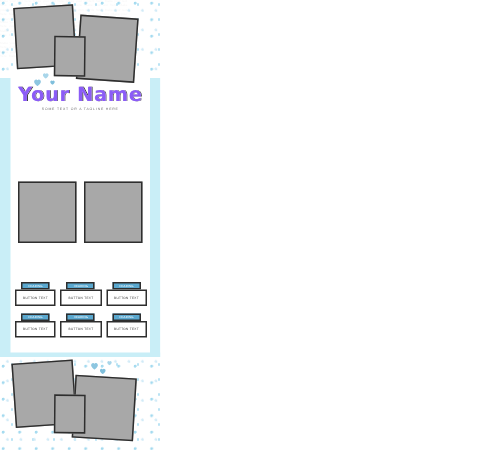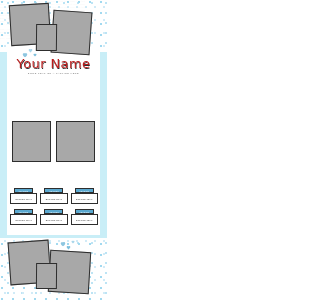--- a/index.html
+++ b/index.html
@@ -61,22 +61,22 @@
   .h2{left:28px;top:48px;width:5px;height:5px;}
   .h3{left:33px;top:53px;width:4px;height:4px;}
   .hb1{left:60px;top:241px;width:6px;height:6px;}
   .hb2{left:66px;top:245px;width:5px;height:5px;}
   .hb3{left:71px;top:240px;width:4px;height:4px;}
 
   
   .title-wrap{position:absolute;left:7px;top:57px;width:93px;text-align:center;}
   .title{
     font-family:"DejaVu Sans",sans-serif;
-    font-weight:normal;font-size:13px;line-height:14px;letter-spacing:.4px;
-    color:#b91c1c;
+    font-weight:bold;font-size:13px;line-height:14px;letter-spacing:.4px;
+    color:#8b5cf6;
     -webkit-text-stroke:0.7px #ffffff;
     paint-order:stroke fill;
     text-shadow:0 0 0 #fff, 0.6px 0.6px 0 #2d2d2d;
     white-space:nowrap;
   }
   .subtitle{
     margin-top:1px;
     font-size:2.3px;line-height:3px;letter-spacing:.55px;
     color:#6d6d6d;text-transform:uppercase;white-space:nowrap;
   }

